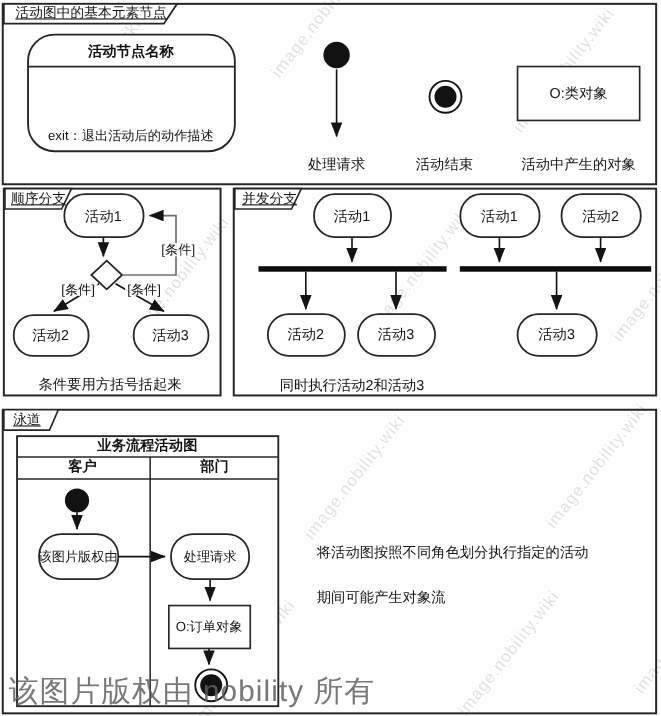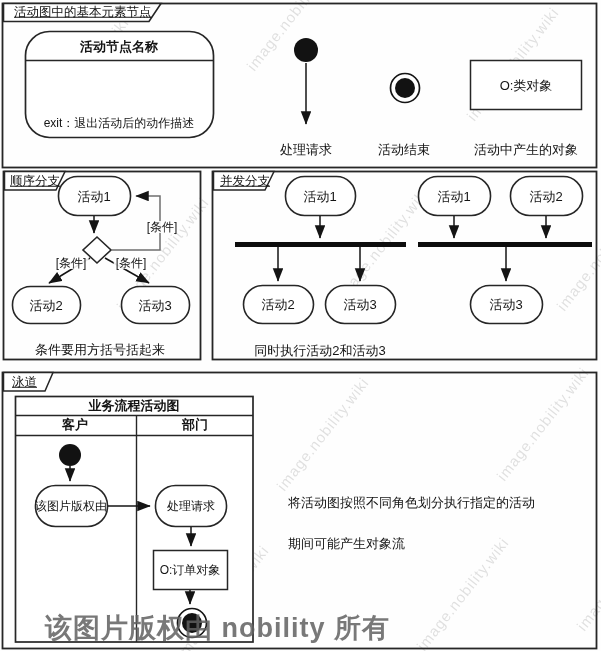--- a/index.html
+++ b/index.html
@@ -17,21 +17,21 @@
   .tabtxt{font-size:12.5px;text-decoration:underline;}
   .bold{font-weight:bold;font-family:Liberation Mono, monospace;}
   .cond{background:rgba(255,255,255,.9);padding:0 2px;font-size:12px;}
   .wm{
     position:absolute;z-index:5;white-space:nowrap;
     font-size:15px;letter-spacing:1px;color:rgba(0,0,0,0.12);
     transform:rotate(-52deg);transform-origin:left center;
   }
   .copyright{
     position:absolute;z-index:25;left:8px;top:610px;white-space:nowrap;
-    font-size:27px;font-weight:bold;letter-spacing:1px;color:rgba(96,96,96,0.85);margin-left:37px;
+    font-size:27px;font-weight:normal;letter-spacing:1px;color:rgba(96,96,96,0.85);
   }
 </style>
 </head>
 <body>
 
 <div class="canvas">
 
   <span class="wm" style="left:40px;top:120px">image.nobility.wiki</span>
   <span class="wm" style="left:250px;top:60px">image.nobility.wiki</span>
   <span class="wm" style="left:470px;top:110px">image.nobility.wiki</span>

